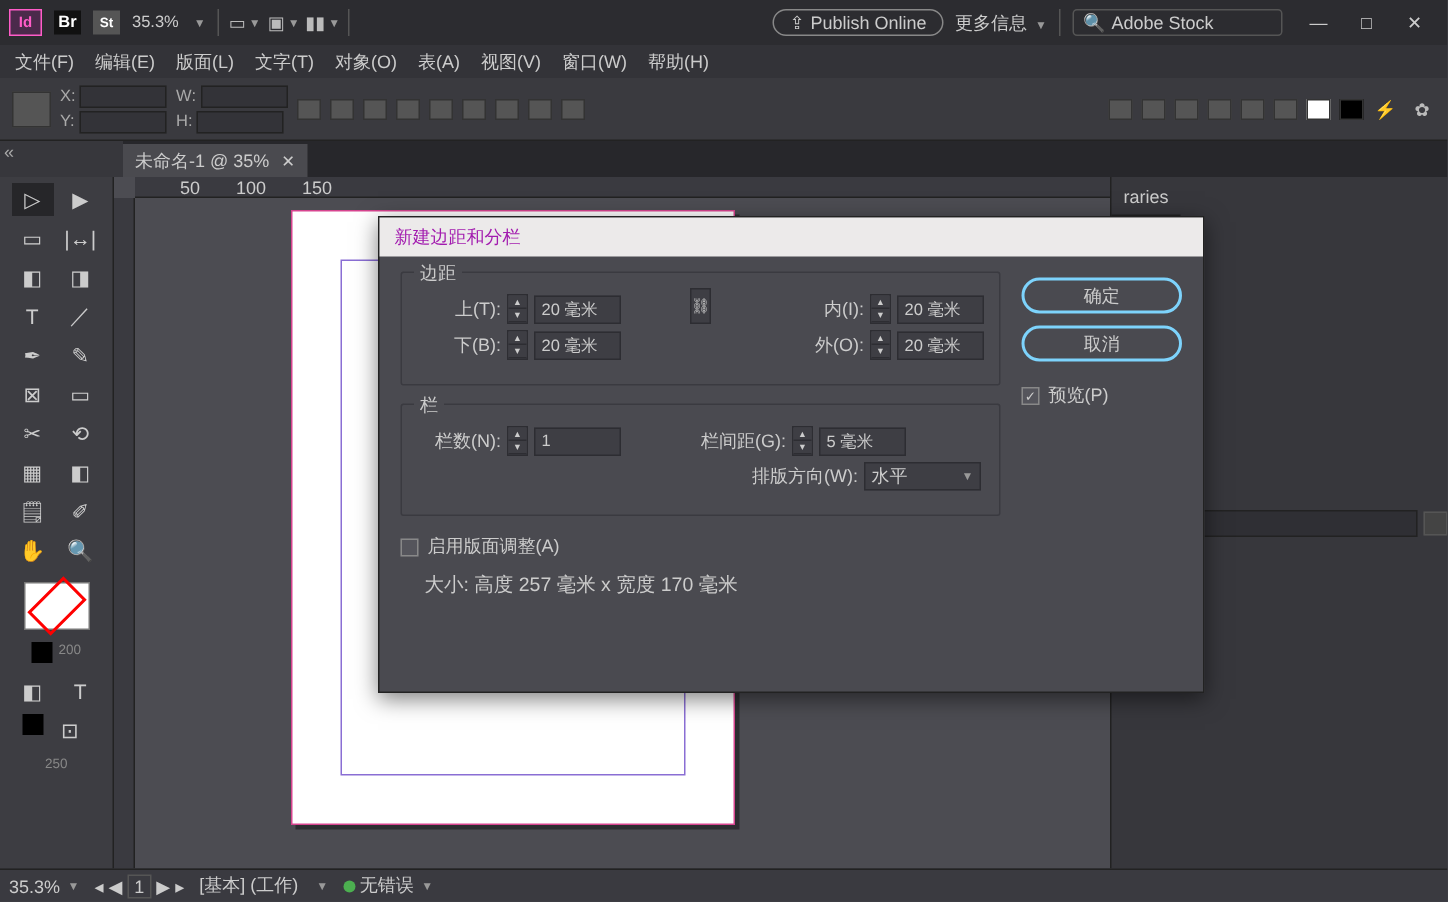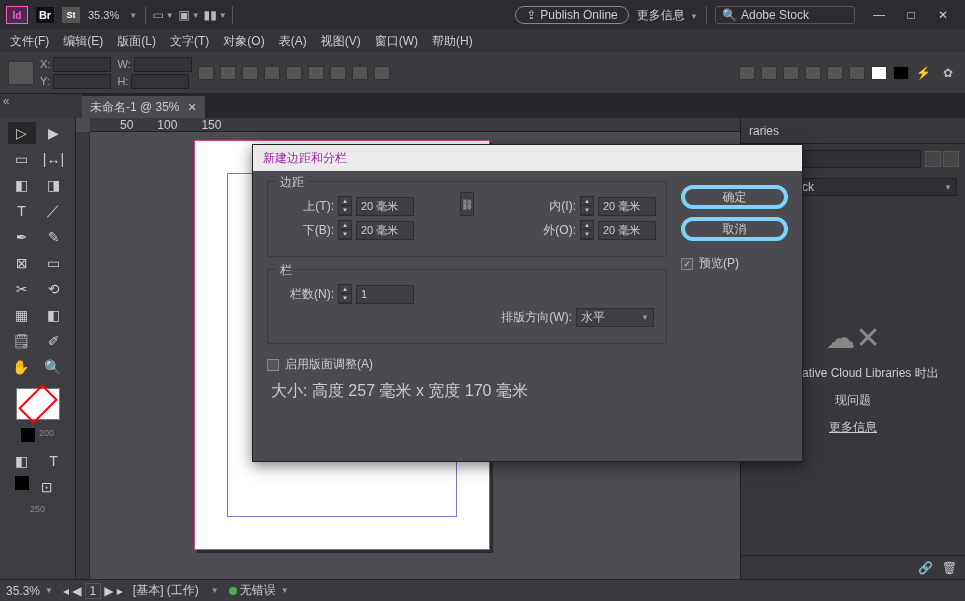--- a/index.html
+++ b/index.html
@@ -32,39 +32,39 @@
   .tool-row{display:flex;gap:4px}
   .tool{width:28px;height:22px;display:flex;align-items:center;justify-content:center;font-size:14px}
   .tool.active{background:#262629}
   .swatch{width:44px;height:32px;background:#fff;border:1px solid #777;position:relative;margin-top:6px}
   .swatch::after{content:"";position:absolute;inset:4px;border:2px solid red;transform:rotate(-45deg);background:transparent}
   .canvas{flex:1;background:#4c4c52;position:relative;overflow:hidden}
   .ruler-h{position:absolute;top:0;left:14px;right:0;height:14px;background:#3a3a40;border-bottom:1px solid #222;font-size:9px;color:#aaa;display:flex;align-items:center;padding-left:30px;gap:24px}
   .ruler-v{position:absolute;top:14px;left:0;width:14px;bottom:0;background:#3a3a40;border-right:1px solid #222}
   .page{position:absolute;left:118px;top:22px;width:296px;height:410px;background:#fff;box-shadow:3px 3px 0 rgba(0,0,0,.4);border:1px solid #d7448f}
   .margin-box{position:absolute;inset:32px;border:1px solid #8a6ed4}
-  .rpanel{width:225px;background:#37373c;border-left:1px solid #222;display:flex;flex-direction:column}
+  .rpanel{width:225px;background:#37373c;border-left:1px solid #222;display:flex;flex-direction:row}
   .rpanel-tab{height:26px;display:flex;align-items:center;padding:0 8px;font-size:11px;color:#ddd;border-bottom:1px solid #222}
   .rpanel-row{padding:6px;display:flex;align-items:center;gap:4px}
   .rpanel-row input{flex:1;height:18px;background:#2f2f34;border:1px solid #222;padding:0 4px;font-size:11px}
   .view-icons{margin-left:auto;display:flex;gap:2px}
   .view-icons div{width:16px;height:16px;border:1px solid #555;background:#444}
   .rpanel-search{padding:4px 8px}
   .rpanel-search .sb{height:18px;background:#2f2f34;border:1px solid #222;padding:0 4px;font-size:11px;display:flex;align-items:center;color:#888}
   .cc-error{flex:1;display:flex;flex-direction:column;align-items:center;justify-content:center;text-align:center;gap:10px;padding:10px}
   .cc-error .cloud{font-size:30px;color:#888}
   .cc-error .link{text-decoration:underline}
   .statusbar{position:absolute;bottom:0;left:0;right:0;height:22px;background:#3a3a40;display:flex;align-items:center;padding:0 6px;gap:10px;font-size:11px;border-top:1px solid #222}
   .sb-seg{display:flex;align-items:center;gap:3px}
   .dialog{position:absolute;left:252px;top:144px;width:551px;height:318px;background:#4a4a50;box-shadow:0 4px 14px rgba(0,0,0,.5);border:1px solid #222}
   .dlg-title{height:26px;background:#eceaea;color:#a21caf;display:flex;align-items:center;padding:0 10px;font-size:12px}
   .dlg-body{padding:10px 14px;display:flex;gap:14px}
   .dlg-left{flex:1}
   .dlg-right{width:126px;display:flex;flex-direction:column;gap:8px;padding-top:4px}
-  .dbtn{height:24px;border:4px solid #7dd3fc;border-radius:12px;display:flex;align-items:center;justify-content:center;font-size:12px}
+  .dbtn{height:24px;border:2px solid #7dd3fc;border-radius:12px;display:flex;align-items:center;justify-content:center;font-size:12px}
   .chk{display:flex;align-items:center;gap:6px;font-size:12px;margin-top:6px}
   .chk .box{width:12px;height:12px;border:1px solid #888;display:flex;align-items:center;justify-content:center;background:#55555c;font-size:9px}
   .group{border:1px solid #3a3a40;border-radius:2px;padding:10px 10px 12px;margin-bottom:12px;position:relative}
   .group .gl{position:absolute;top:-8px;left:8px;background:#4a4a50;padding:0 4px;font-size:12px}
   .field-row{display:flex;align-items:center;gap:4px;margin:4px 0}
   .field-row .lab{width:56px;text-align:right;font-size:12px}
   .spin{display:inline-flex;flex-direction:column;border:1px solid #2d2d32;width:14px}
   .spin div{height:9px;display:flex;align-items:center;justify-content:center;font-size:7px;background:#3e3e44;border-bottom:1px solid #2d2d32}
   .numbox{width:58px;height:19px;background:#3e3e44;border:1px solid #2d2d32;padding:0 4px;font-size:11px;display:flex;align-items:center}
   .link-ico{width:14px;height:24px;border:1px solid #2d2d32;background:#3e3e44;display:flex;align-items:center;justify-content:center;font-size:10px;margin:0 6px}
@@ -336,34 +336,42 @@
         <div class="gl">栏</div>
         <div class="field-row" style="gap:40px">
           <div style="display:flex;align-items:center;gap:4px">
             <span class="lab">栏数(N):</span>
             <div class="spin">
                 <div>▴</div>
                 <div>▾</div>
               </div>
             <div class="numbox">1</div>
           </div>
+          <div style="display:flex;align-items:center;gap:4px">
+            <span class="lab" style="width:70px">栏间距(G):</span>
+            <div class="spin">
+                <div>▴</div>
+                <div>▾</div>
+              </div>
+            <div class="numbox">5 毫米</div>
+          </div>
         </div>
         <div class="field-row" style="justify-content:flex-end;padding-right:2px">
           <span class="lab" style="width:90px">排版方向(W):</span>
           <div class="numbox" style="width:78px;justify-content:space-between">
               <span>水平</span>
               <span class="dd-arrow">▼</span>
             </div>
         </div>
       </div>
       <div class="chk">
         <div class="box"></div>
         <span>启用版面调整(A)</span>
       </div>
-      <div style="margin-top:8px;margin-left:4px;font-size:16px">大小: 高度 257 毫米 x 宽度 170 毫米</div>
+      <div style="margin-top:8px;margin-left:16px;font-size:13px">大小: 高度 257 毫米 x 宽度 170 毫米</div>
     </div>
     <div class="dlg-right">
       <div class="dbtn">确定</div>
       <div class="dbtn">取消</div>
       <div class="chk">
         <div class="box">✓</div>
         <span>预览(P)</span>
       </div>
     </div>
   </div>

